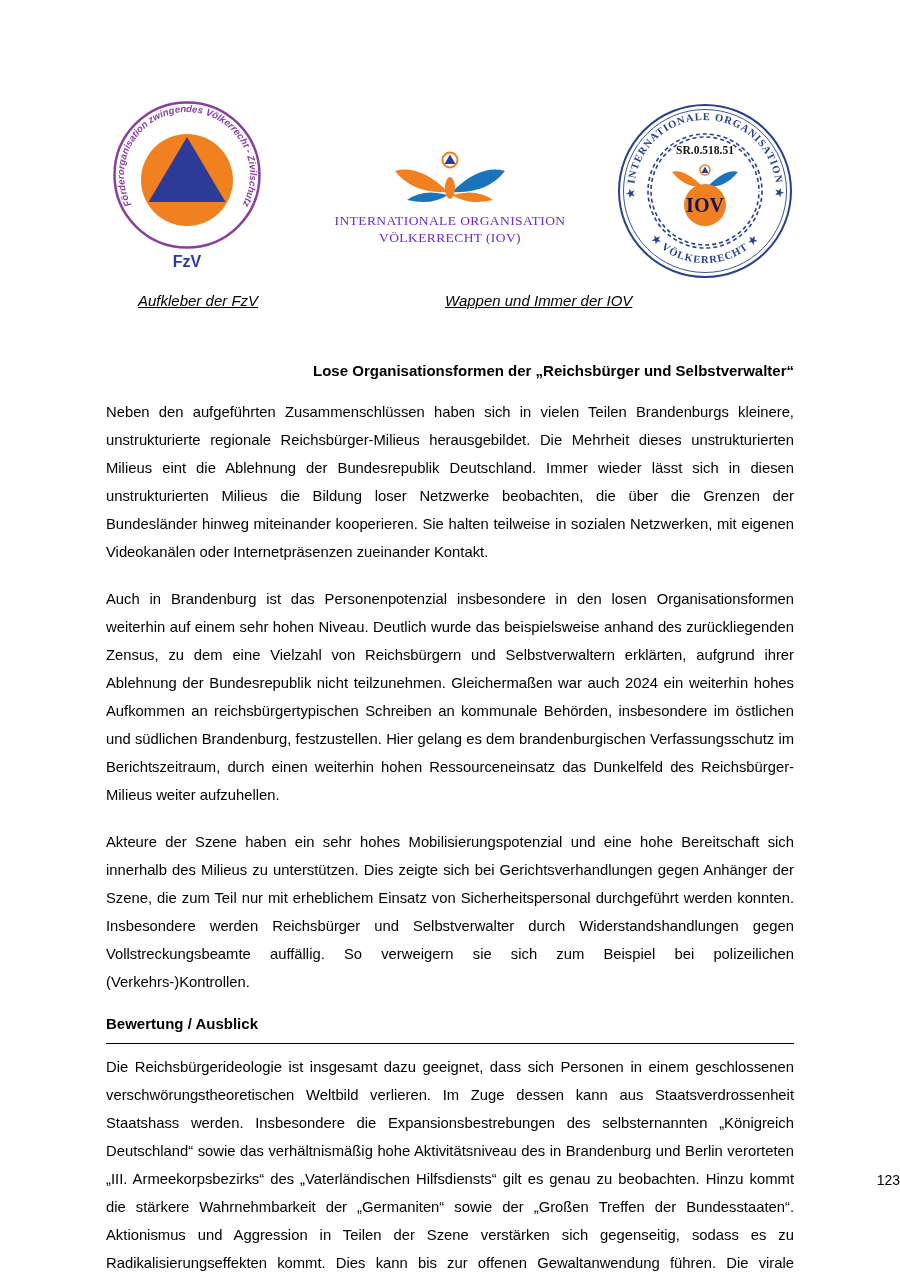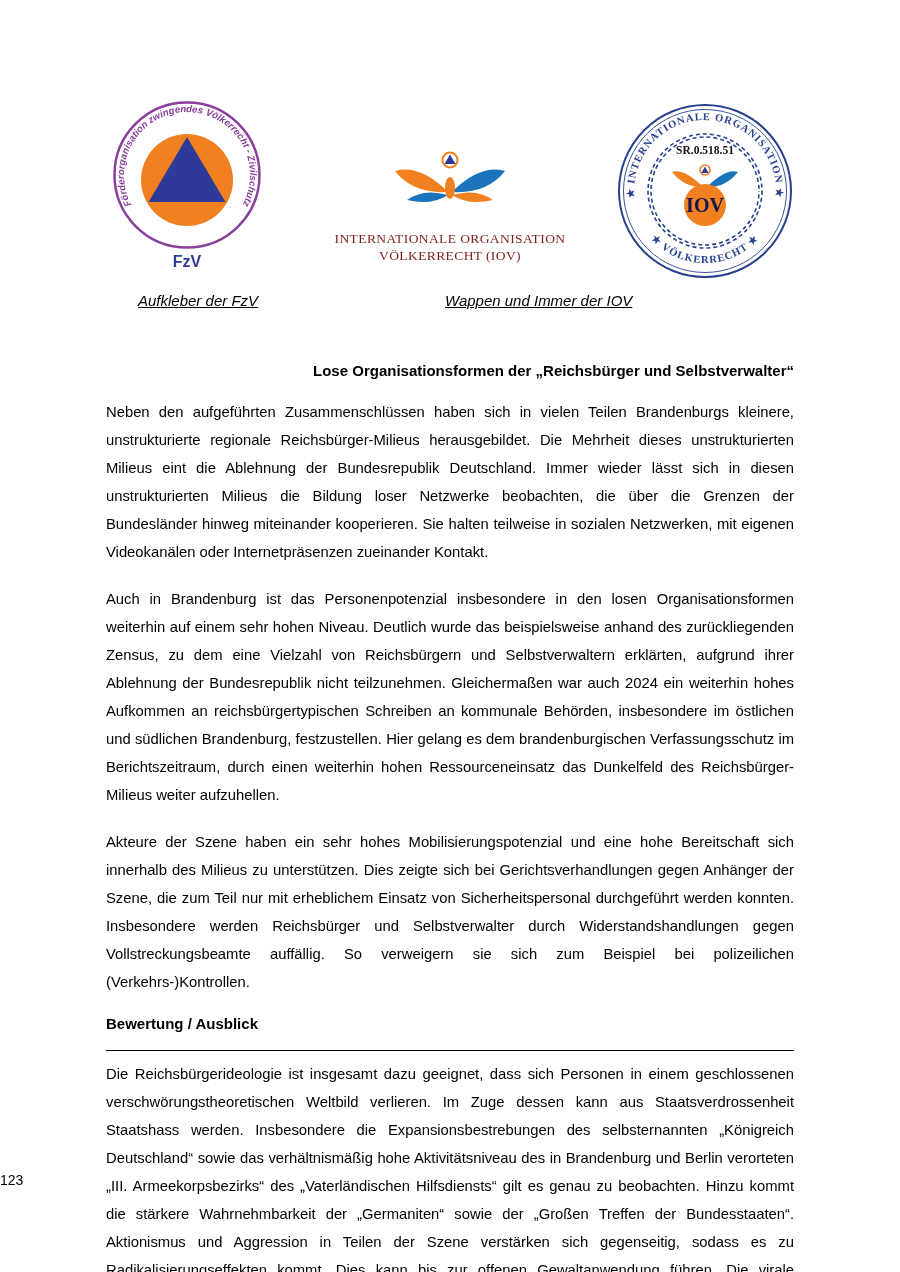--- a/index.html
+++ b/index.html
@@ -12,26 +12,26 @@
     color: #000;
     overflow: hidden;
   }
 
   
   .logo-fzv   { position: absolute; left: 112px; top: 100px; width: 150px; }
   .logo-wappen{ position: absolute; left: 322px; top: 148px; width: 256px; text-align: center; }
   .logo-seal  { position: absolute; left: 616px; top: 102px; width: 178px; }
 
   .wappen-text {
-    margin-top: 20px;
+    margin-top: 2px;
     font-family: "Liberation Serif", serif;
     font-size: 13.5px;
     letter-spacing: 0.4px;
     line-height: 17px;
-    color: #7f1d1d;
+    color: #6d28d9;
     white-space: nowrap;
   }
 
   .caption {
     position: absolute;
     font-style: italic;
     font-size: 15px;
     color: #000;
     text-decoration: underline;
   }
@@ -55,29 +55,29 @@
     font-size: 14.8px;
     line-height: 28px;
     text-align: justify;
     hyphens: auto;
     margin: 0 0 19px 0;
   }
   .content h3.section-rule {
     font-size: 15px;
     font-weight: bold;
     margin: 4px 0 9px 0;
-    padding-bottom: 18px;
+    padding-bottom: 11px;
     border-bottom: 1.2px solid #000;
   }
 
   .page-number {
     position: absolute;
     left: 0; top: 1172px;
     width: 100%;
-    text-align: left;
+    text-align: right;
     font-size: 14px;
   }
 
   svg text { font-family: "Liberation Sans", sans-serif; }
   svg text.serif { font-family: "Liberation Serif", serif; }
 </style>
 </head>
 <body>
 
 <div class="page">

